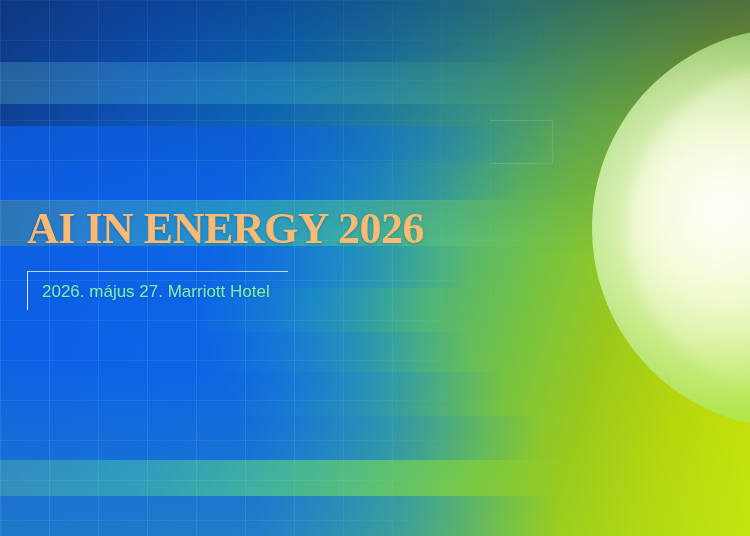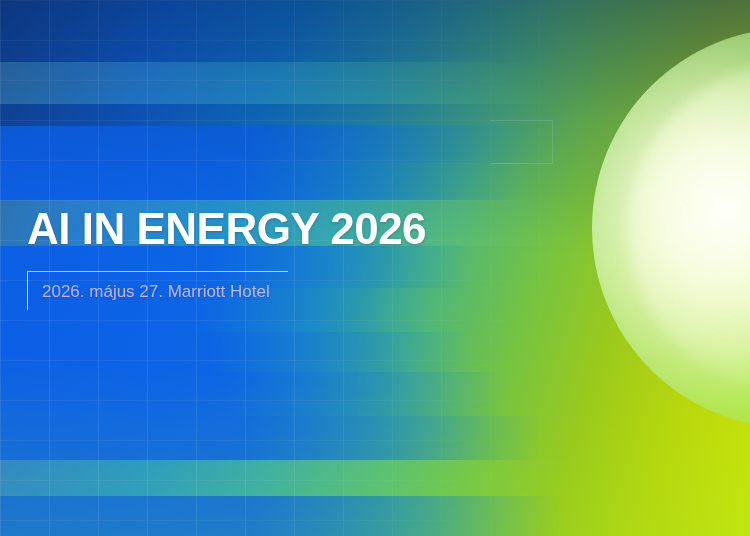--- a/index.html
+++ b/index.html
@@ -150,45 +150,45 @@
   
   #text-block {
     position: absolute;
     left: 27px;
     top: 205px;
     width: 460px;
   }
 
   #page-title {
     margin: 0;
-    font-family: Liberation Sans, sans-serif;
+    font-family: Liberation Serif, serif;
     font-size: 44px;
     line-height: 48px;
     font-weight: bold;
     letter-spacing: -0.5px;
-    color: #ffffff;
+    color: #fdba74;
     text-shadow: 0 1px 3px rgba(6,40,96,0.28);
     white-space: nowrap;
   }
 
   #subtitle-frame {
     margin-top: 18px;
     display: inline-block;
     border-left: 1.5px solid rgba(255,255,255,0.88);
     border-top: 1.5px solid rgba(255,255,255,0.72);
     padding: 10px 18px 8px 14px;
   }
 
   #subtitle {
     margin: 0;
     font-family: "Liberation Sans", sans-serif;
     font-size: 17px;
     line-height: 20px;
     font-weight: normal;
-    color: #c4b5fd;
+    color: #86efac;
     white-space: nowrap;
     text-shadow: 0 1px 2px rgba(6,40,96,0.22);
   }
 </style>
 </head>
 <body>
 
 <div id="banner" style="width: 750px; height: 536px;">
 
   <div class="layer" id="base-gradient"></div>

